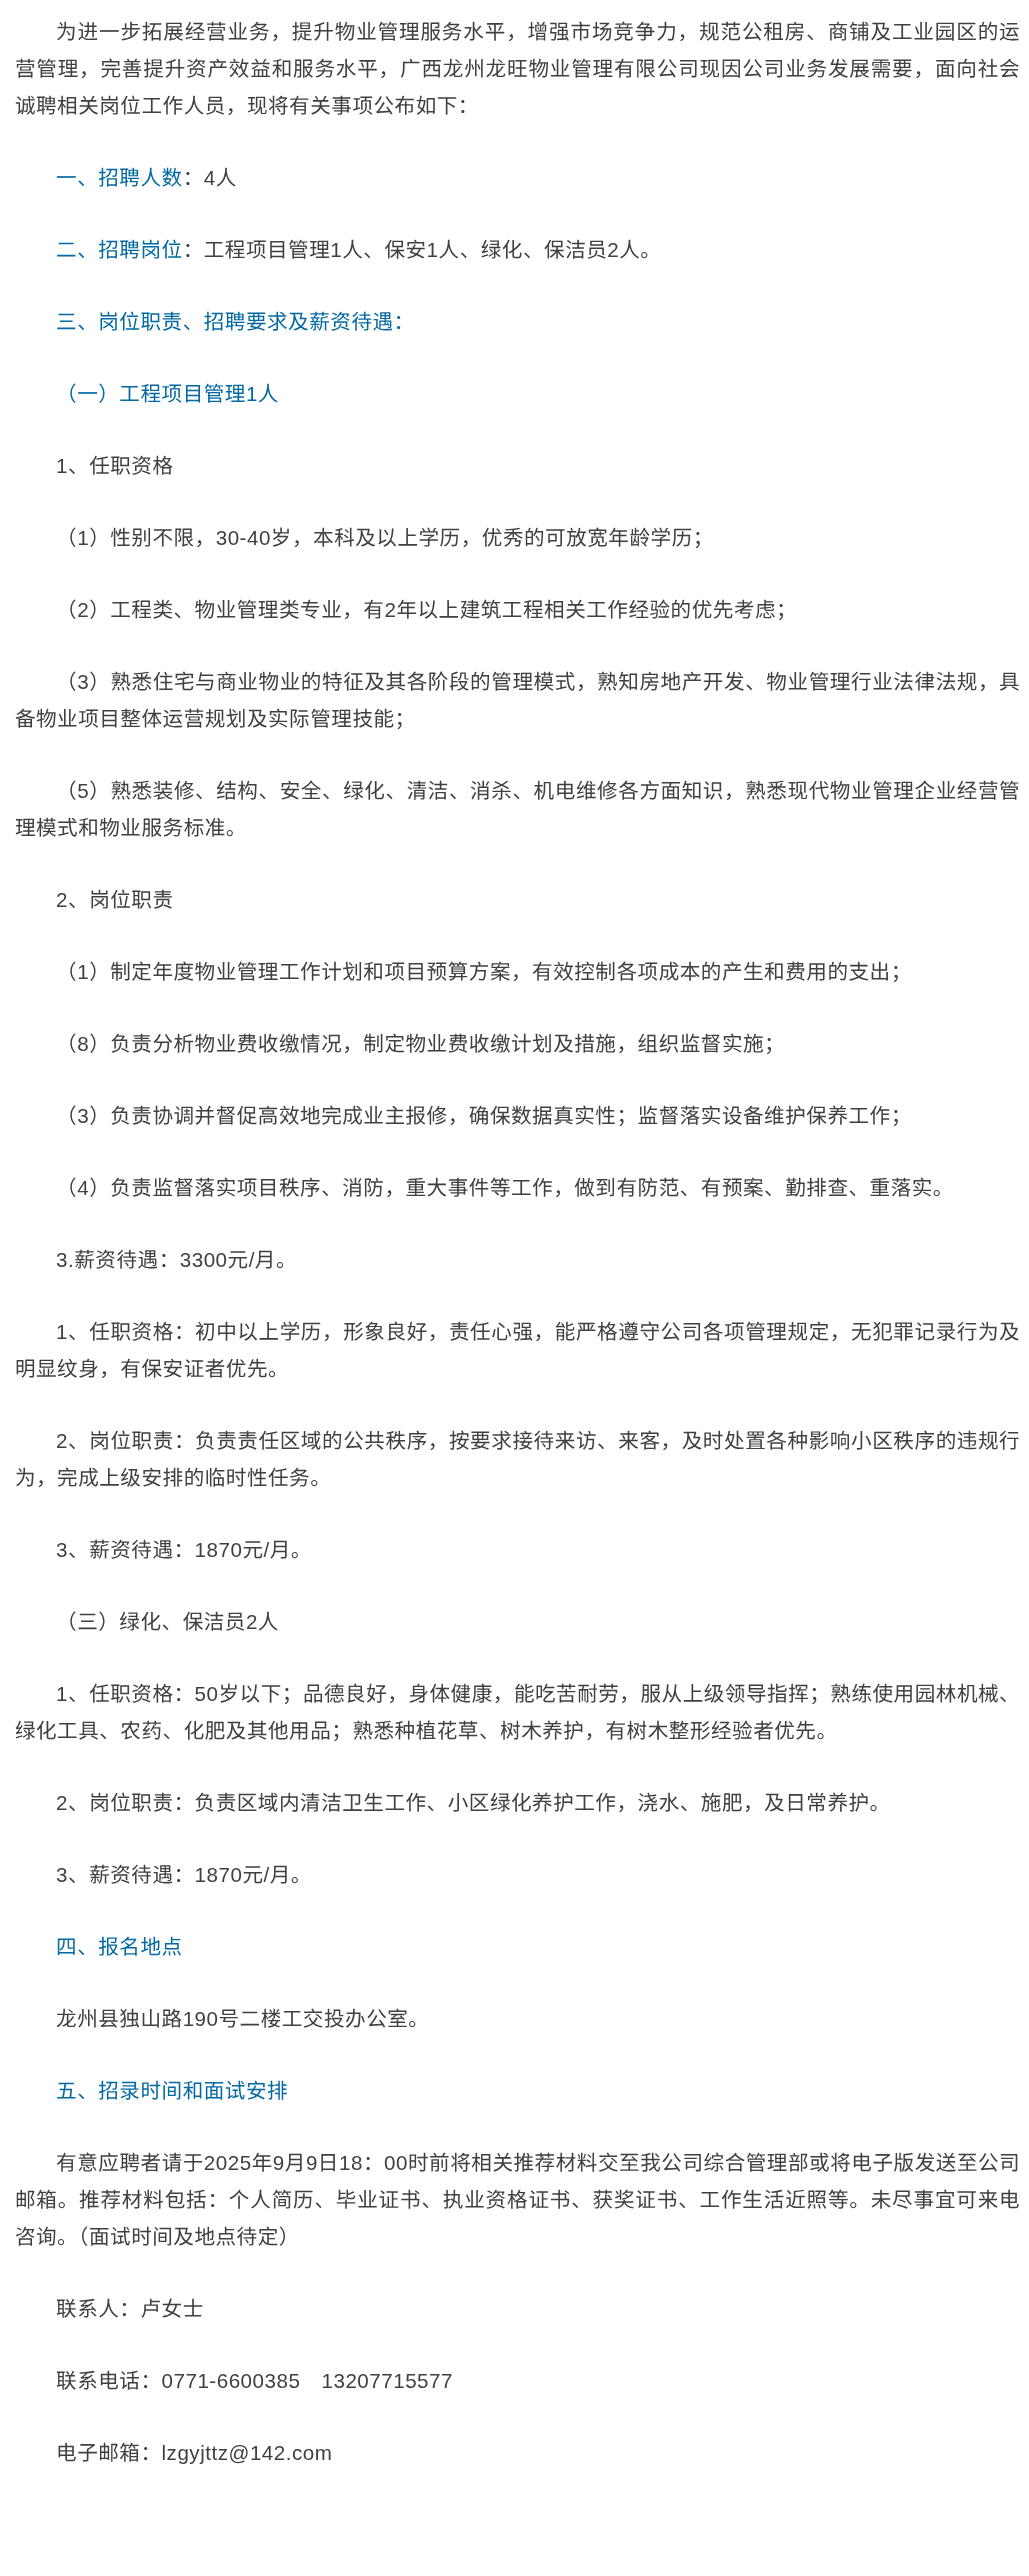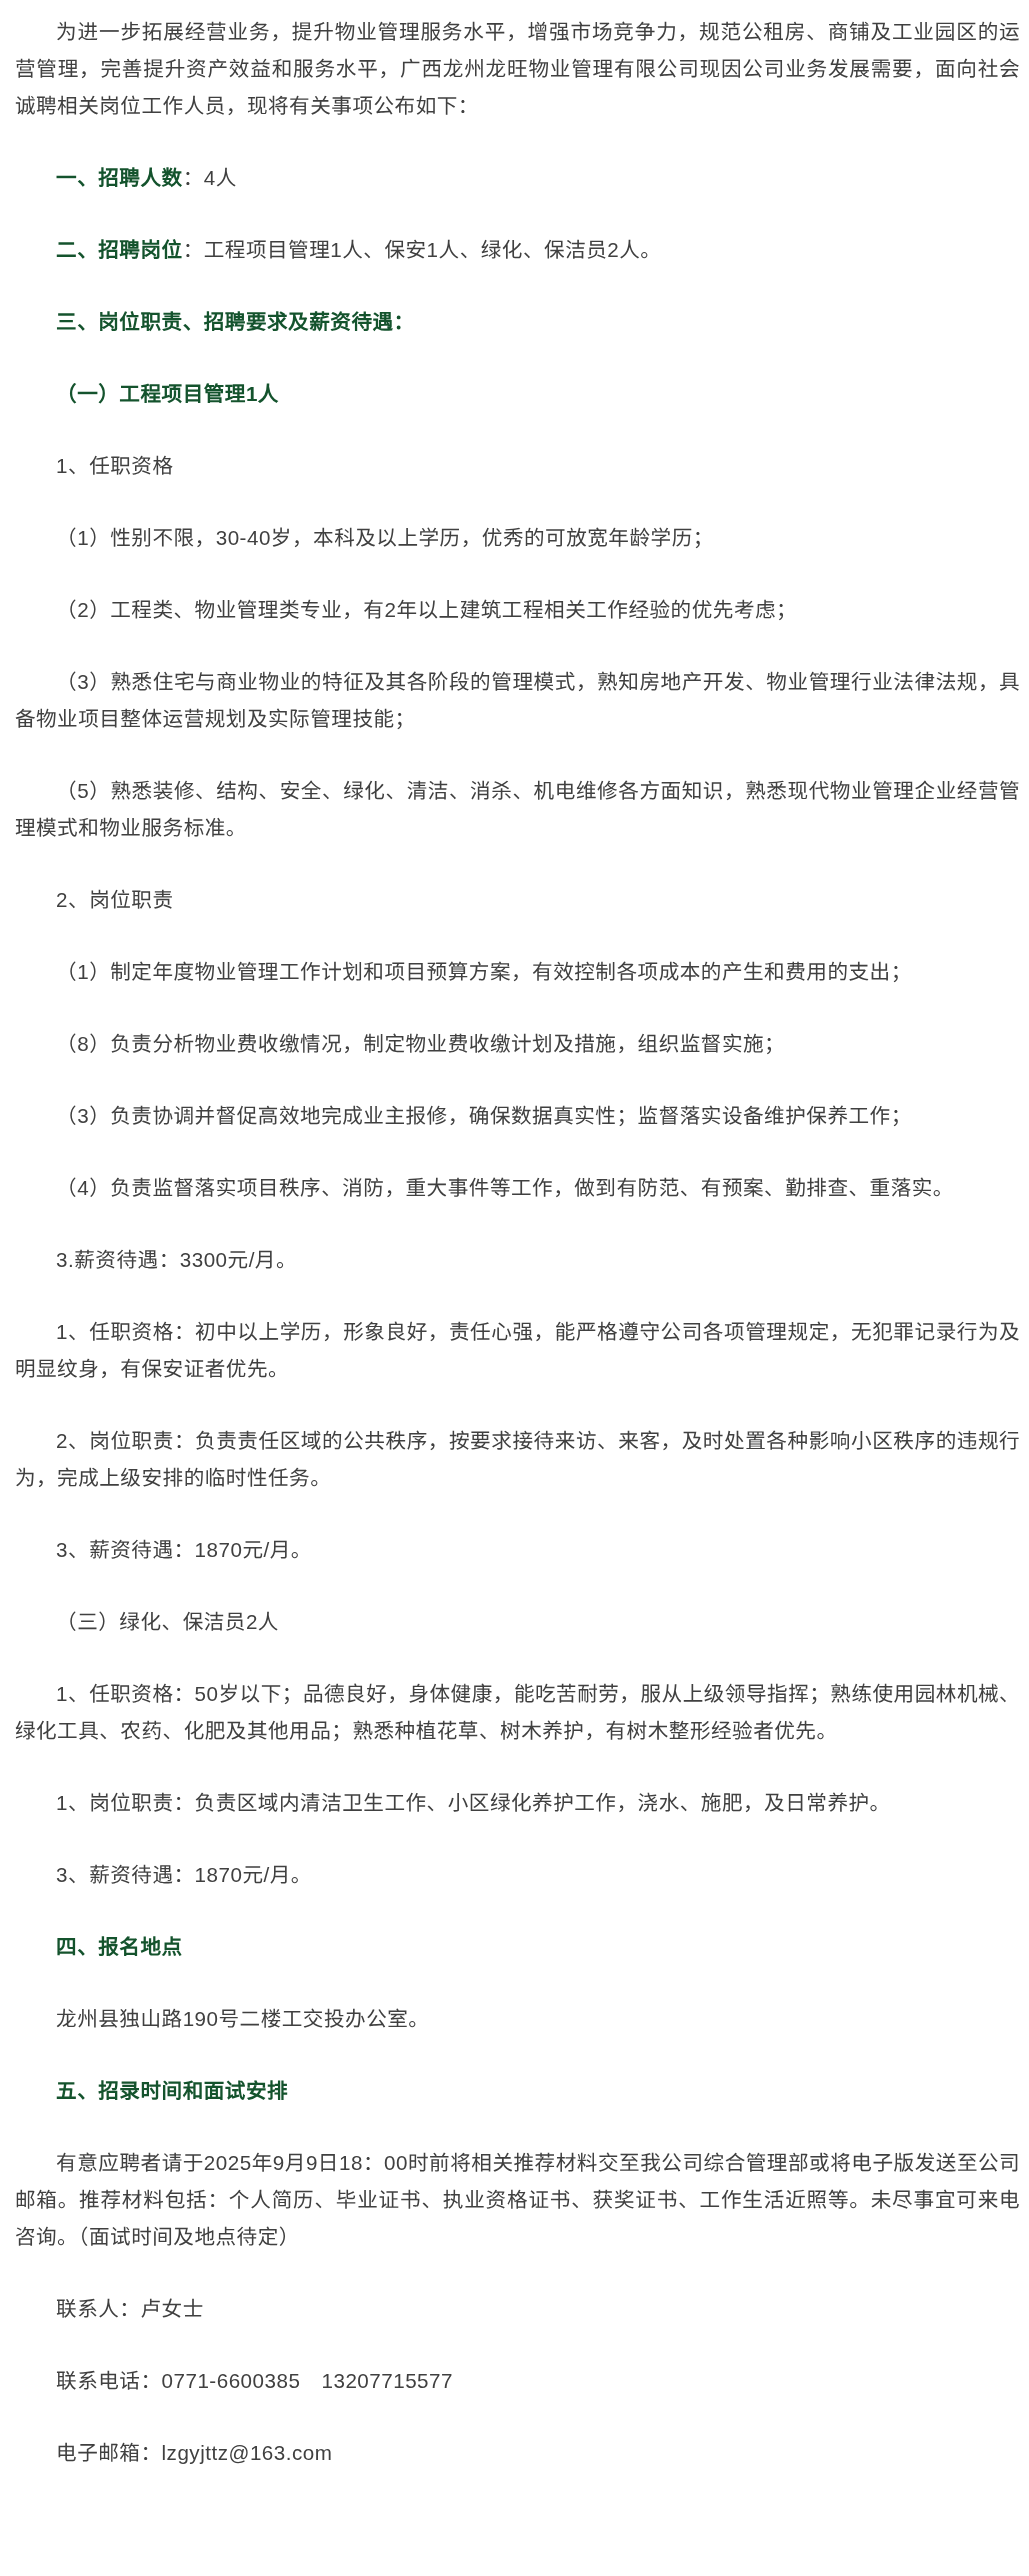--- a/index.html
+++ b/index.html
@@ -23,22 +23,22 @@
     text-indent: 2em;
     text-align: justify;
     letter-spacing: 0.5px;
     word-break: break-all;
   }
   .page p:last-child {
     margin-bottom: 0;
   }
   .bold,
   p.heading {
-    font-weight: 700;
-    color: #14532d;
+    font-weight: 400;
+    color: #0369a1;
   }
 </style>
 </head>
 <body>
 
 <div class="page">
 
   <p>为进一步拓展经营业务，提升物业管理服务水平，增强市场竞争力，规范公租房、商铺及工业园区的运营管理，完善提升资产效益和服务水平，广西龙州龙旺物业管理有限公司现因公司业务发展需要，面向社会诚聘相关岗位工作人员，现将有关事项公布如下：</p>
 
   <p><span class="bold">一、招聘人数</span><span>：4人</span></p>
@@ -64,31 +64,31 @@
   <p>（4）负责监督落实项目秩序、消防，重大事件等工作，做到有防范、有预案、勤排查、重落实。</p>
 
   <p>3.薪资待遇：3300元/月。</p>
 
   <p>1、任职资格：初中以上学历，形象良好，责任心强，能严格遵守公司各项管理规定，无犯罪记录行为及明显纹身，有保安证者优先。</p>
   <p>2、岗位职责：负责责任区域的公共秩序，按要求接待来访、来客，及时处置各种影响小区秩序的违规行为，完成上级安排的临时性任务。</p>
   <p>3、薪资待遇：1870元/月。</p>
 
   <p>（三）绿化、保洁员2人</p>
   <p>1、任职资格：50岁以下；品德良好，身体健康，能吃苦耐劳，服从上级领导指挥；熟练使用园林机械、绿化工具、农药、化肥及其他用品；熟悉种植花草、树木养护，有树木整形经验者优先。</p>
-  <p>1、岗位职责：负责区域内清洁卫生工作、小区绿化养护工作，浇水、施肥，及日常养护。</p>
+  <p>2、岗位职责：负责区域内清洁卫生工作、小区绿化养护工作，浇水、施肥，及日常养护。</p>
   <p>3、薪资待遇：1870元/月。</p>
 
   <p class="heading">四、报名地点</p>
 
   <p>龙州县独山路190号二楼工交投办公室。</p>
 
   <p class="heading">五、招录时间和面试安排</p>
 
   <p>有意应聘者请于2025年9月9日18：00时前将相关推荐材料交至我公司综合管理部或将电子版发送至公司邮箱。推荐材料包括：个人简历、毕业证书、执业资格证书、获奖证书、工作生活近照等。未尽事宜可来电咨询。（面试时间及地点待定）</p>
 
   <p>联系人：卢女士</p>
 
   <p>联系电话：0771-6600385　13207715577</p>
 
-  <p>电子邮箱：lzgyjttz@163.com</p>
+  <p>电子邮箱：lzgyjttz@142.com</p>
 
 </div>
 
 
 </body></html>

